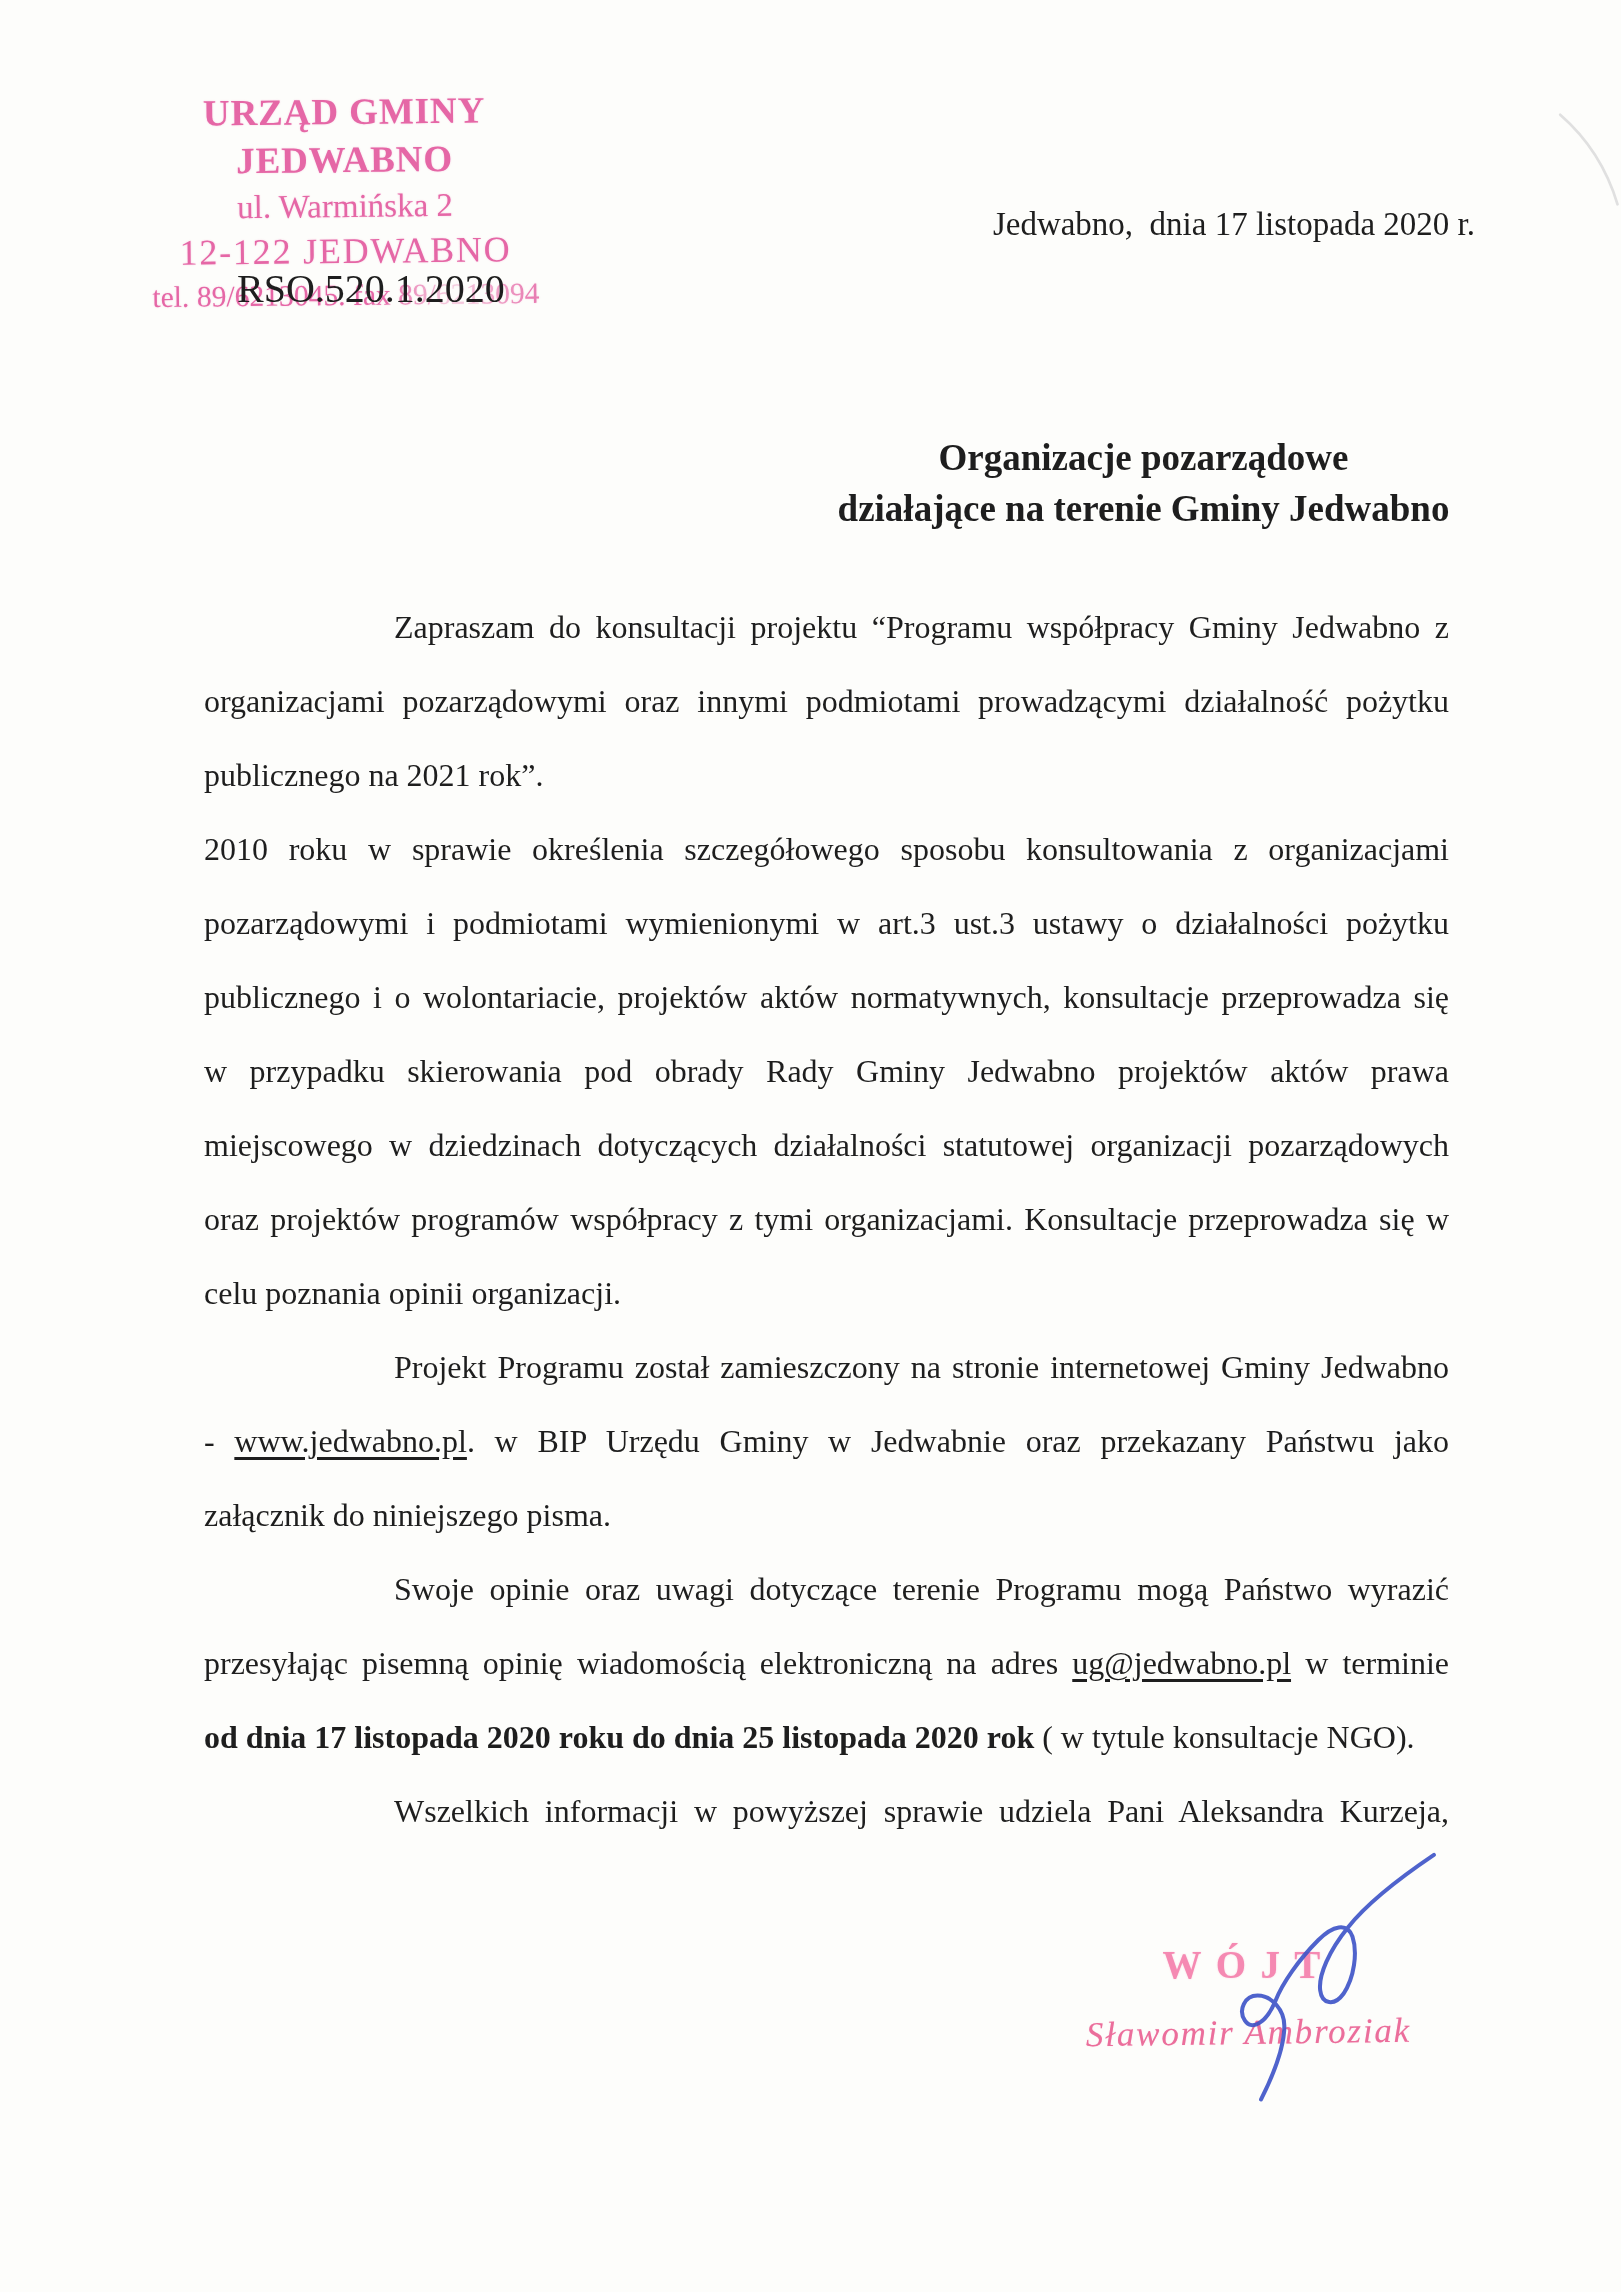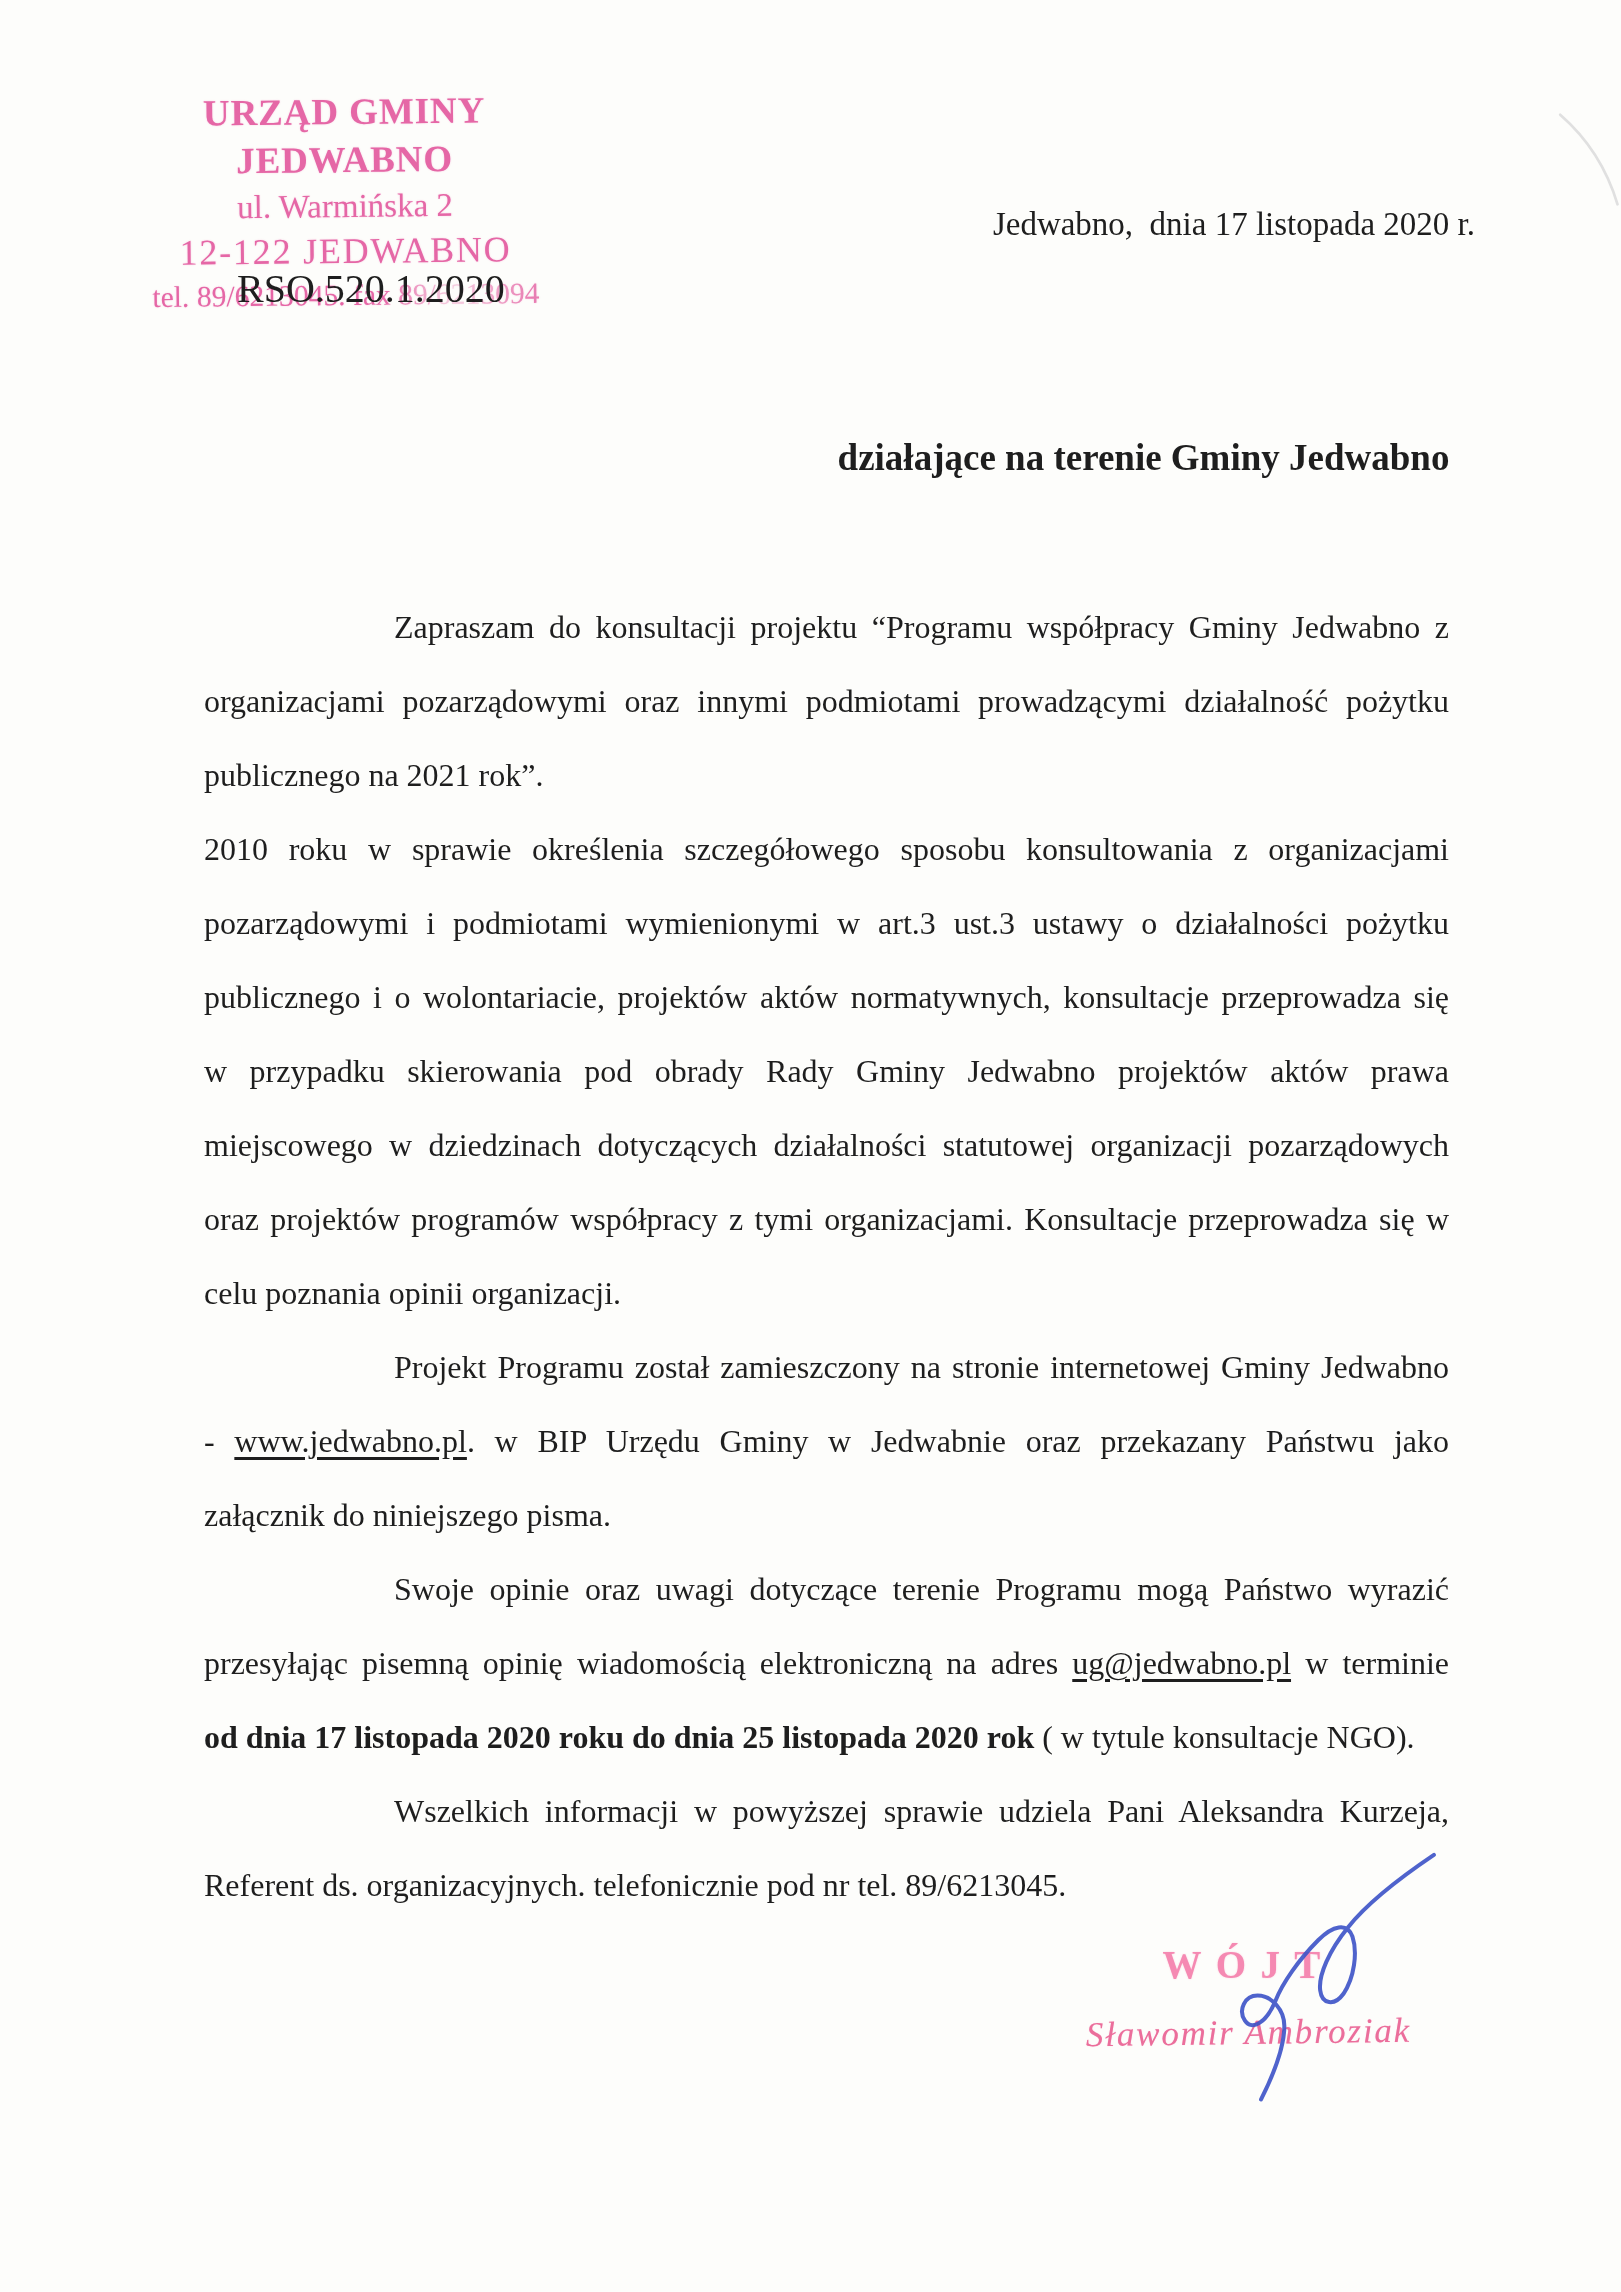--- a/index.html
+++ b/index.html
@@ -70,20 +70,21 @@
     <div class="stamp-l2">ul. Warmińska 2</div>
     <div class="stamp-l3">12-122 JEDWABNO</div>
     <div class="stamp-l4">tel. 89/6213045. fax 89/6213094</div>
   </div>
 
   <div class="date">Jedwabno,  dnia 17 listopada 2020 r.</div>
 
   <div class="ref">RSO.520.1.2020</div>
 
   <div class="recipient">
+    <div>Organizacje pozarządowe</div>
     <div>działające na terenie Gminy Jedwabno</div>
   </div>
 
   <div class="body-text">
       <div class="line indent"><span>Zapraszam do konsultacji projektu “Programu współpracy Gminy Jedwabno z</span></div>
       <div class="line"><span>organizacjami pozarządowymi oraz innymi podmiotami prowadzącymi działalność pożytku</span></div>
       <div class="line last"><span>publicznego na 2021 rok”.</span></div>
       <div class="line"><span>2010 roku w sprawie określenia szczegółowego sposobu konsultowania z organizacjami</span></div>
       <div class="line"><span>pozarządowymi i podmiotami wymienionymi w art.3 ust.3 ustawy o działalności pożytku</span></div>
       <div class="line"><span>publicznego i o wolontariacie, projektów aktów normatywnych, konsultacje przeprowadza się</span></div>
@@ -91,21 +92,20 @@
       <div class="line"><span>miejscowego w dziedzinach dotyczących działalności statutowej organizacji pozarządowych</span></div>
       <div class="line"><span>oraz projektów programów współpracy z tymi organizacjami. Konsultacje przeprowadza się w</span></div>
       <div class="line last"><span>celu poznania opinii organizacji.</span></div>
       <div class="line indent"><span>Projekt Programu został zamieszczony na stronie internetowej Gminy Jedwabno</span></div>
       <div class="line"><span>- </span><span class="u">www.jedwabno.pl</span><span>. w BIP Urzędu Gminy w Jedwabnie oraz przekazany Państwu jako</span></div>
       <div class="line last"><span>załącznik do niniejszego pisma.</span></div>
       <div class="line indent"><span>Swoje opinie oraz uwagi dotyczące terenie Programu mogą Państwo wyrazić</span></div>
       <div class="line"><span>przesyłając pisemną opinię wiadomością elektroniczną na adres </span><span class="u">ug@jedwabno.pl</span><span> w terminie</span></div>
       <div class="line last"><span class="b">od dnia 17 listopada 2020 roku do dnia 25 listopada 2020 rok</span><span> ( w tytule konsultacje NGO).</span></div>
       <div class="line indent"><span>Wszelkich informacji w powyższej sprawie udziela Pani Aleksandra Kurzeja,</span></div>
-      <div class="line last"><span>Referent ds. organizacyjnych. telefonicznie pod nr tel. 89/6213045.</span></div>
     </div>
 
   <div class="sig-title" style="color: rgb(242, 93, 150);">WÓJT</div>
   <div class="sig-name" style="color: rgb(232, 79, 135);">Sławomir Ambroziak</div>
 
   <svg class="ink-overlay" width="1622" height="2293" viewBox="0 0 1811 2560">
     <path d="M 1742 128 Q 1788 168 1806 228" fill="none" stroke="#e0e0e0" stroke-width="3" stroke-linecap="round"></path>
     <path d="M 1601 2071
              C 1558 2100, 1524 2128, 1505 2152
              C 1484 2178, 1472 2205, 1474 2222

